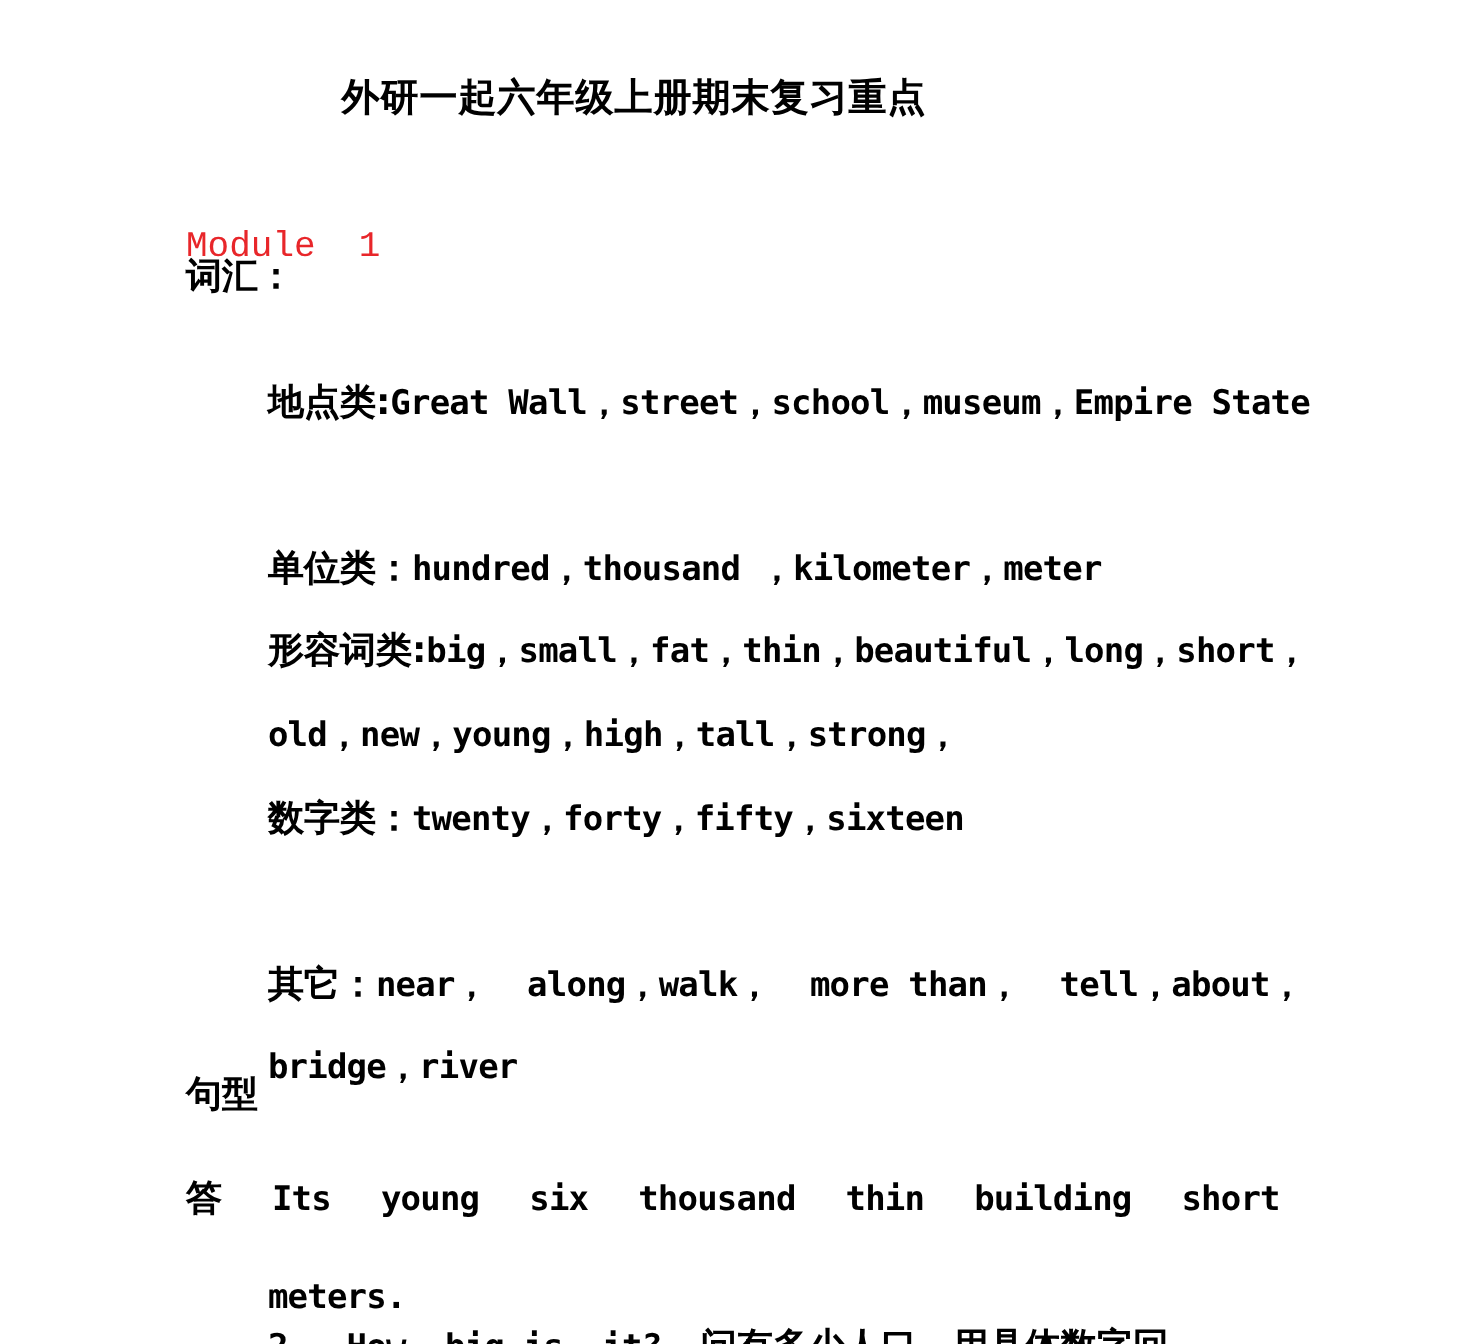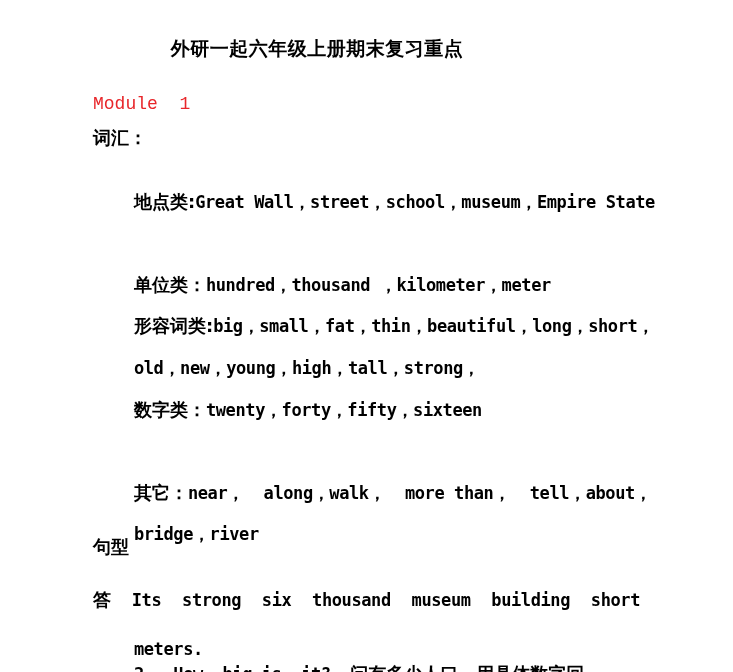--- a/index.html
+++ b/index.html
@@ -75,21 +75,21 @@
       width: 547px;
     }
   </style>
 </head>
 <body>
 
 <div class="page">
 
   <div class="title">外研一起六年级上册期末复习重点</div>
 
-  <div class="module" style="color:#e8262a;">Module  1</div>
+  <div class="module" style="color:#e8262a;margin-top:20px;">Module  1</div>
 
   <div class="heading" style="top:126px;">词汇：</div>
 
   <div class="line" style="top:169px;">
     <span class="cn">地点类:</span><span class="en">Great Wall，street，school，museum，Empire State</span>
   </div>
 
   <div class="line" style="top:293px;">
     <span class="cn">形容词类:</span><span class="en">big，small，fat，thin，beautiful，long，short，</span>
   </div>
@@ -112,24 +112,24 @@
   <div class="line" style="top:460px;">
     <span class="cn">其它：</span><span class="en">near，  along，walk，  more than，  tell，about，</span>
   </div>
 
   <div class="heading" style="top:535px;">句型</div>
 
 
   <div class="line justify" style="top:589px;">
     <span class="cn">答</span>
     <span class="en">Its</span>
-    <span class="en">strong</span>
+    <span class="en">young</span>
     <span class="en">six</span>
     <span class="en">thousand</span>
-    <span class="en">museum</span>
+    <span class="en">thin</span>
     <span class="en">building</span>
     <span class="en">short</span>
   </div>
 
   <div class="line" style="top:616px;">
     <span class="en">meters.</span>
   </div>
 
   <div class="line" style="top:641px;">
     <span class="en">2.  How  big is  it?</span><span class="en">  </span><span class="cn">问有多少人口，用具体数字回</span>

